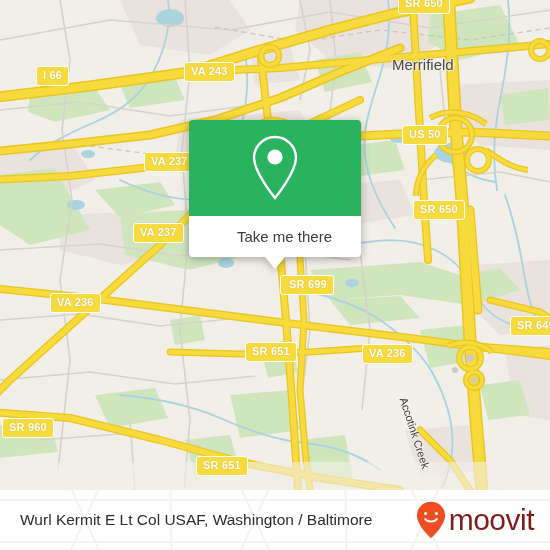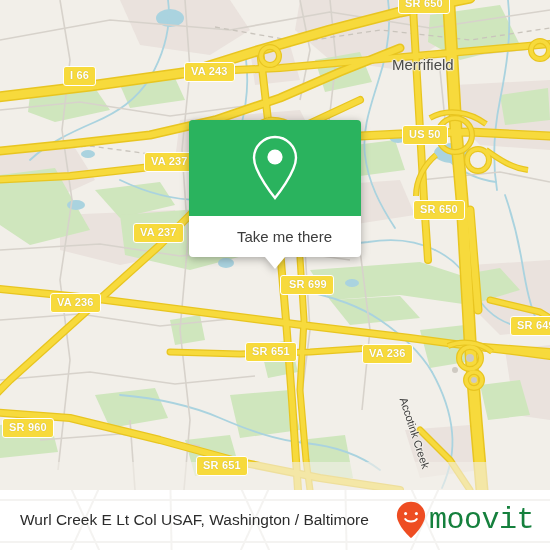--- a/index.html
+++ b/index.html
@@ -157,22 +157,22 @@
     font-family: "Liberation Sans", sans-serif;
     white-space: nowrap;
   }
   #brand {
     display: flex;
     align-items: center;
     gap: 3px;
   }
   #brand-word {
     font-size: 30px;
-    color: #15803d;
-    font-family: Liberation Mono, monospace;
+    color: #7f1d1d;
+    font-family: Liberation Sans, sans-serif;
     font-weight: 500;
     letter-spacing: -0.5px;
     line-height: 1;
   }
 </style>
 </head>
 <body>
 
 <div id="app">
 
@@ -363,21 +363,21 @@
           <circle cx="474" cy="380" r="3"></circle>
           <circle cx="455" cy="370" r="3"></circle>
         </g>
 
         <rect x="0" y="462" width="550" height="28" fill="#f2efe9" opacity="0.62"></rect>
       </g>
     </svg>
 
     <div id="shield-layer">
         <div class="shield" style="left: 398px; top: -6px;">SR 650</div>
-        <div class="shield" style="left: 36px; top: 66px; margin-left: 27px;">I 66</div>
+        <div class="shield" style="left: 36px; top: 66px;">I 66</div>
         <div class="shield" style="left: 184px; top: 62px; text-align: center;">VA 243</div>
         <div class="shield" style="left: 402px; top: 125px;">US 50</div>
         <div class="shield" style="left: 144px; top: 152px;">VA 237</div>
         <div class="shield" style="left: 413px; top: 200px;">SR 650</div>
         <div class="shield" style="left: 133px; top: 223px;">VA 237</div>
         <div class="shield" style="left: 280px; top: 275px; padding-left: 8px;">SR 699</div>
         <div class="shield" style="left: 50px; top: 293px;">VA 236</div>
         <div class="shield" style="left: 510px; top: 316px;">SR 649</div>
         <div class="shield" style="left: 245px; top: 342px;">SR 651</div>
         <div class="shield" style="left: 362px; top: 344px;">VA 236</div>
@@ -414,21 +414,21 @@
           <path d="M280 0 L230 110"></path>
         <path d="M400 0 L450 110"></path>
           <path d="M450 0 L400 110"></path>
         <path d="M0 36 L550 36"></path>
           <path d="M0 78 L550 78"></path>
         <path d="M170 0 L172 110"></path>
           <path d="M345 0 L347 110"></path>
       </g>
     </svg>
     <div id="footer-inner">
-      <div id="footer-title">Wurl Creek E Lt Col USAF, Washington / Baltimore</div>
+      <div id="footer-title">Wurl Kermit E Lt Col USAF, Washington / Baltimore</div>
       <div id="brand">
         <svg width="30" height="38" viewBox="0 0 30 38">
           <path d="M15 0.8 C7 0.8 0.9 7 0.9 14.6 C0.9 24.8 15 37.2 15 37.2 C15 37.2 29.1 24.8 29.1 14.6 C29.1 7 23 0.8 15 0.8 Z" fill="#ee4d22"></path>
           <circle cx="9.6" cy="12.6" r="1.55" fill="#ffffff"></circle>
           <circle cx="20.4" cy="12.6" r="1.55" fill="#ffffff"></circle>
           <path d="M9.2 18.1 C11.2 21.3 18.8 21.3 20.8 18.1" fill="none" stroke="#ffffff" stroke-width="1.9" stroke-linecap="round"></path>
         </svg>
         <span id="brand-word">moovit</span>
       </div>
     </div>

